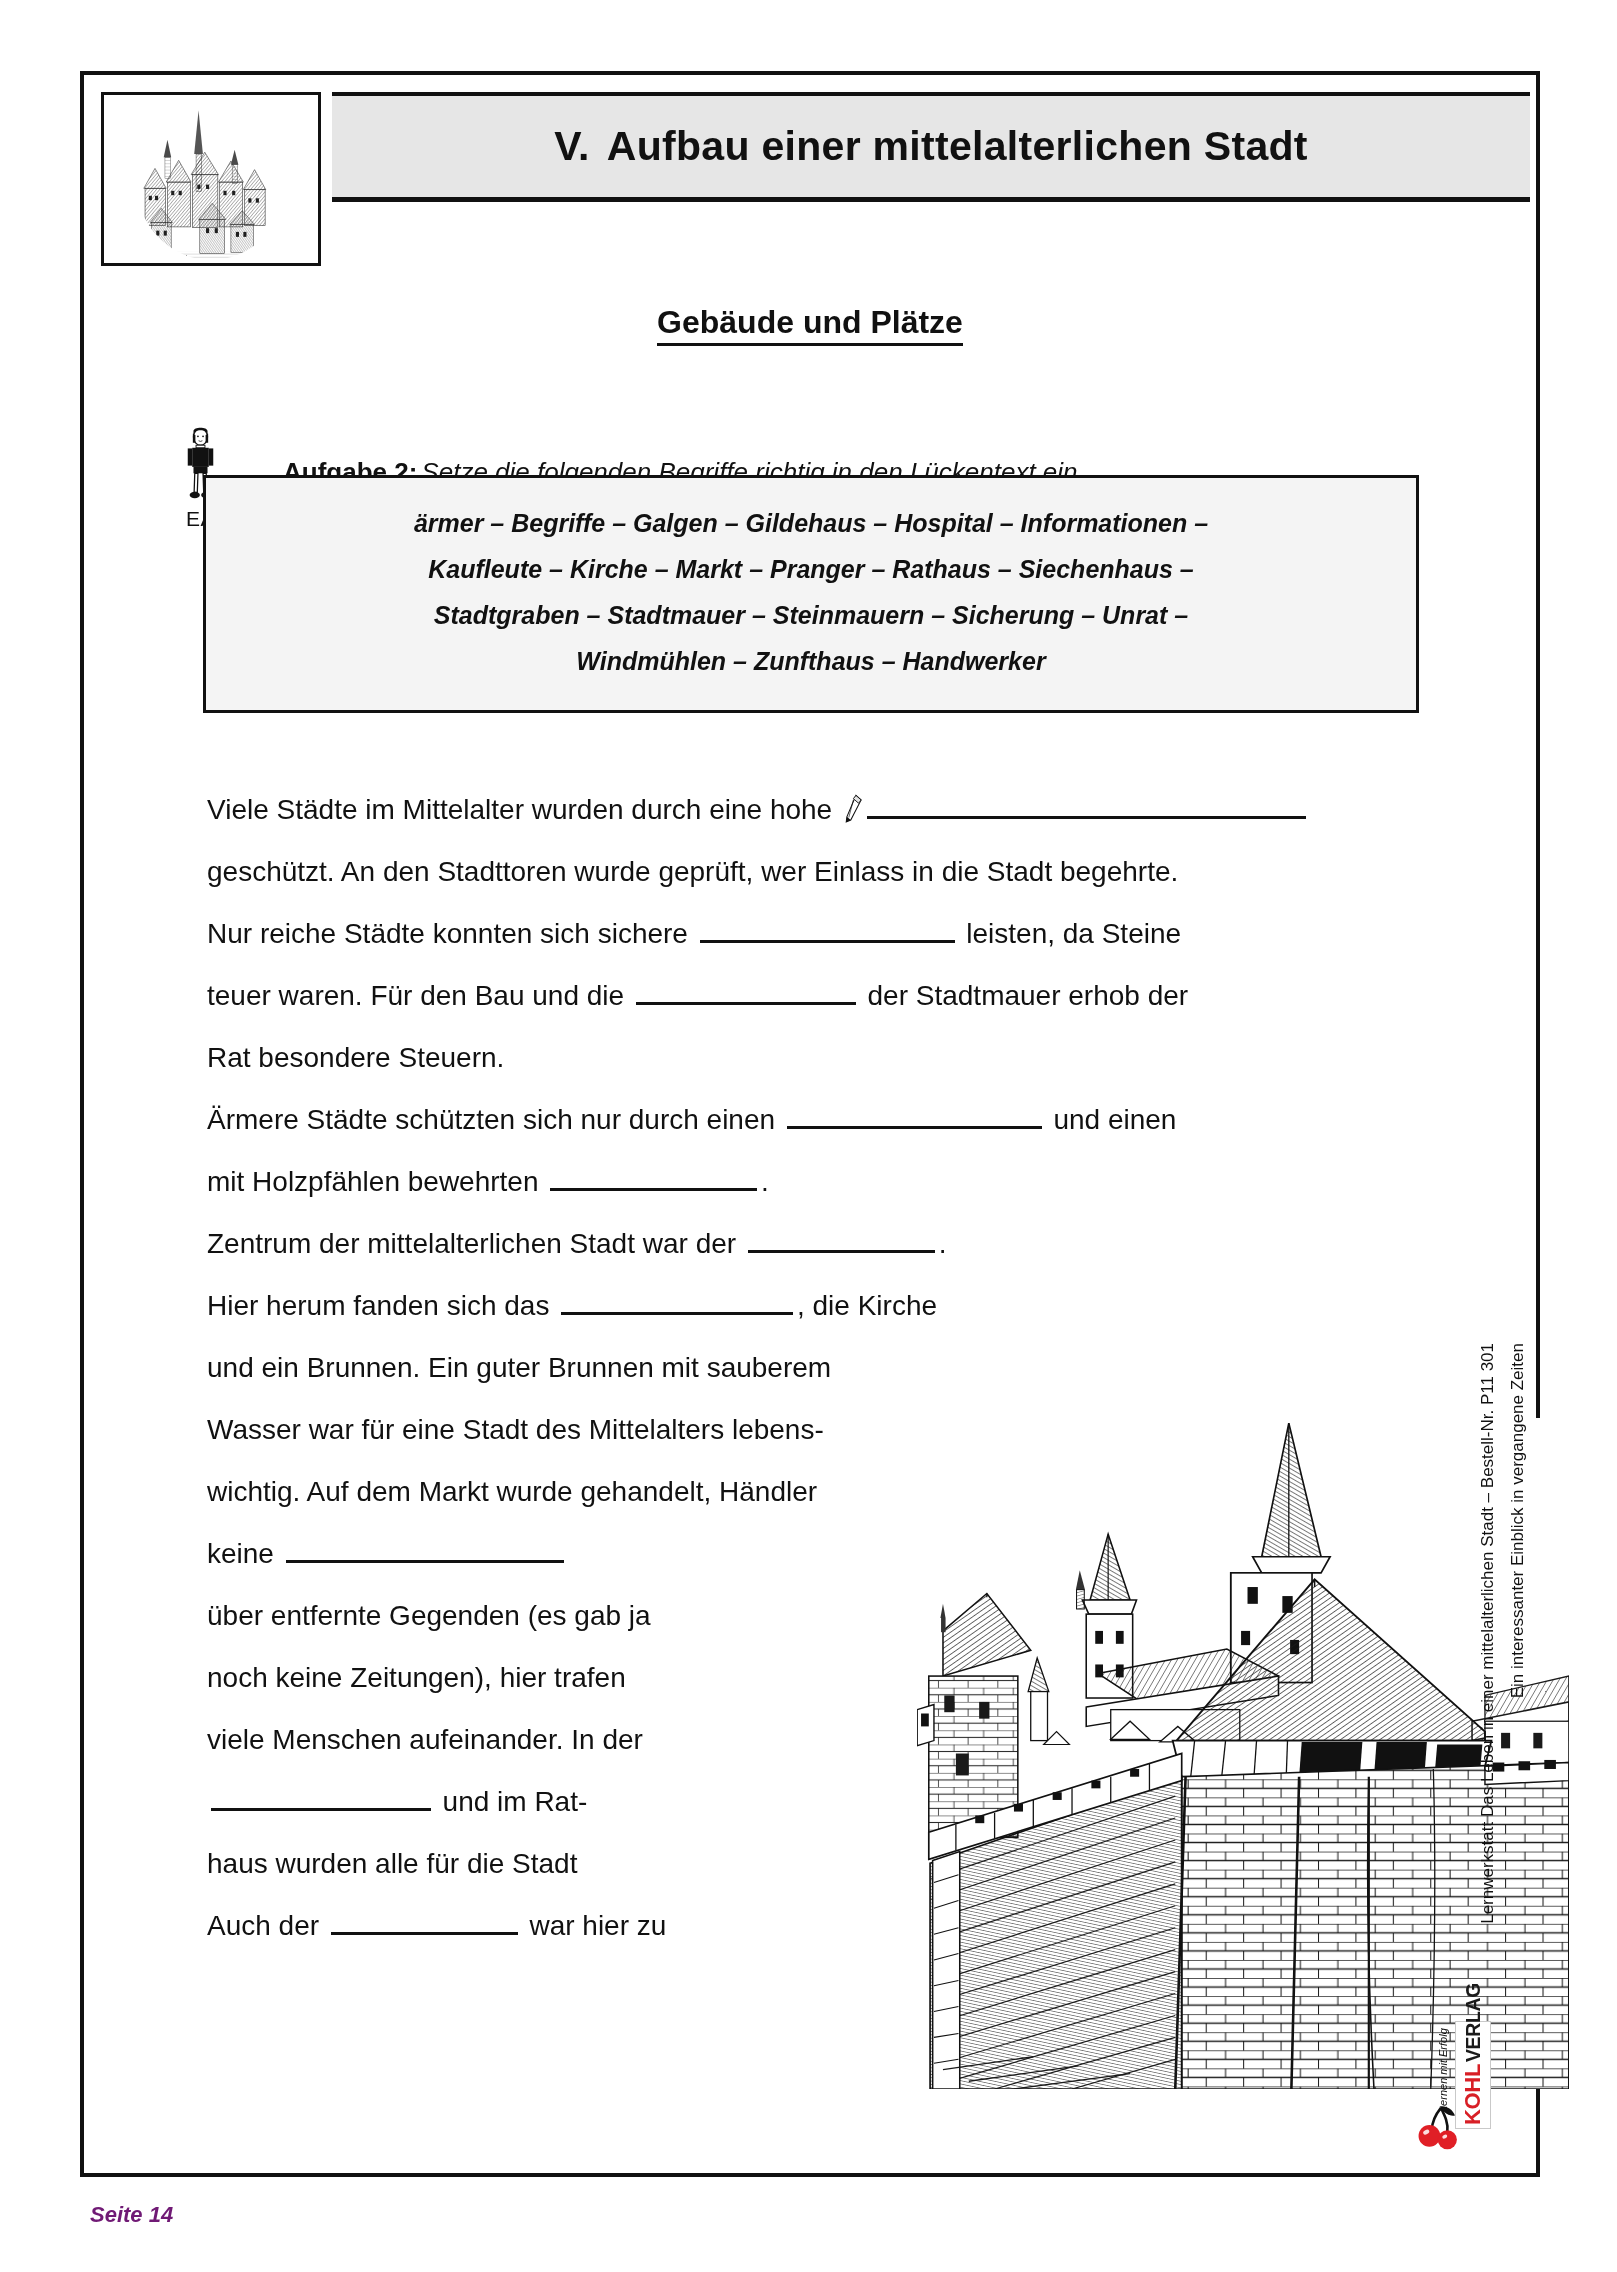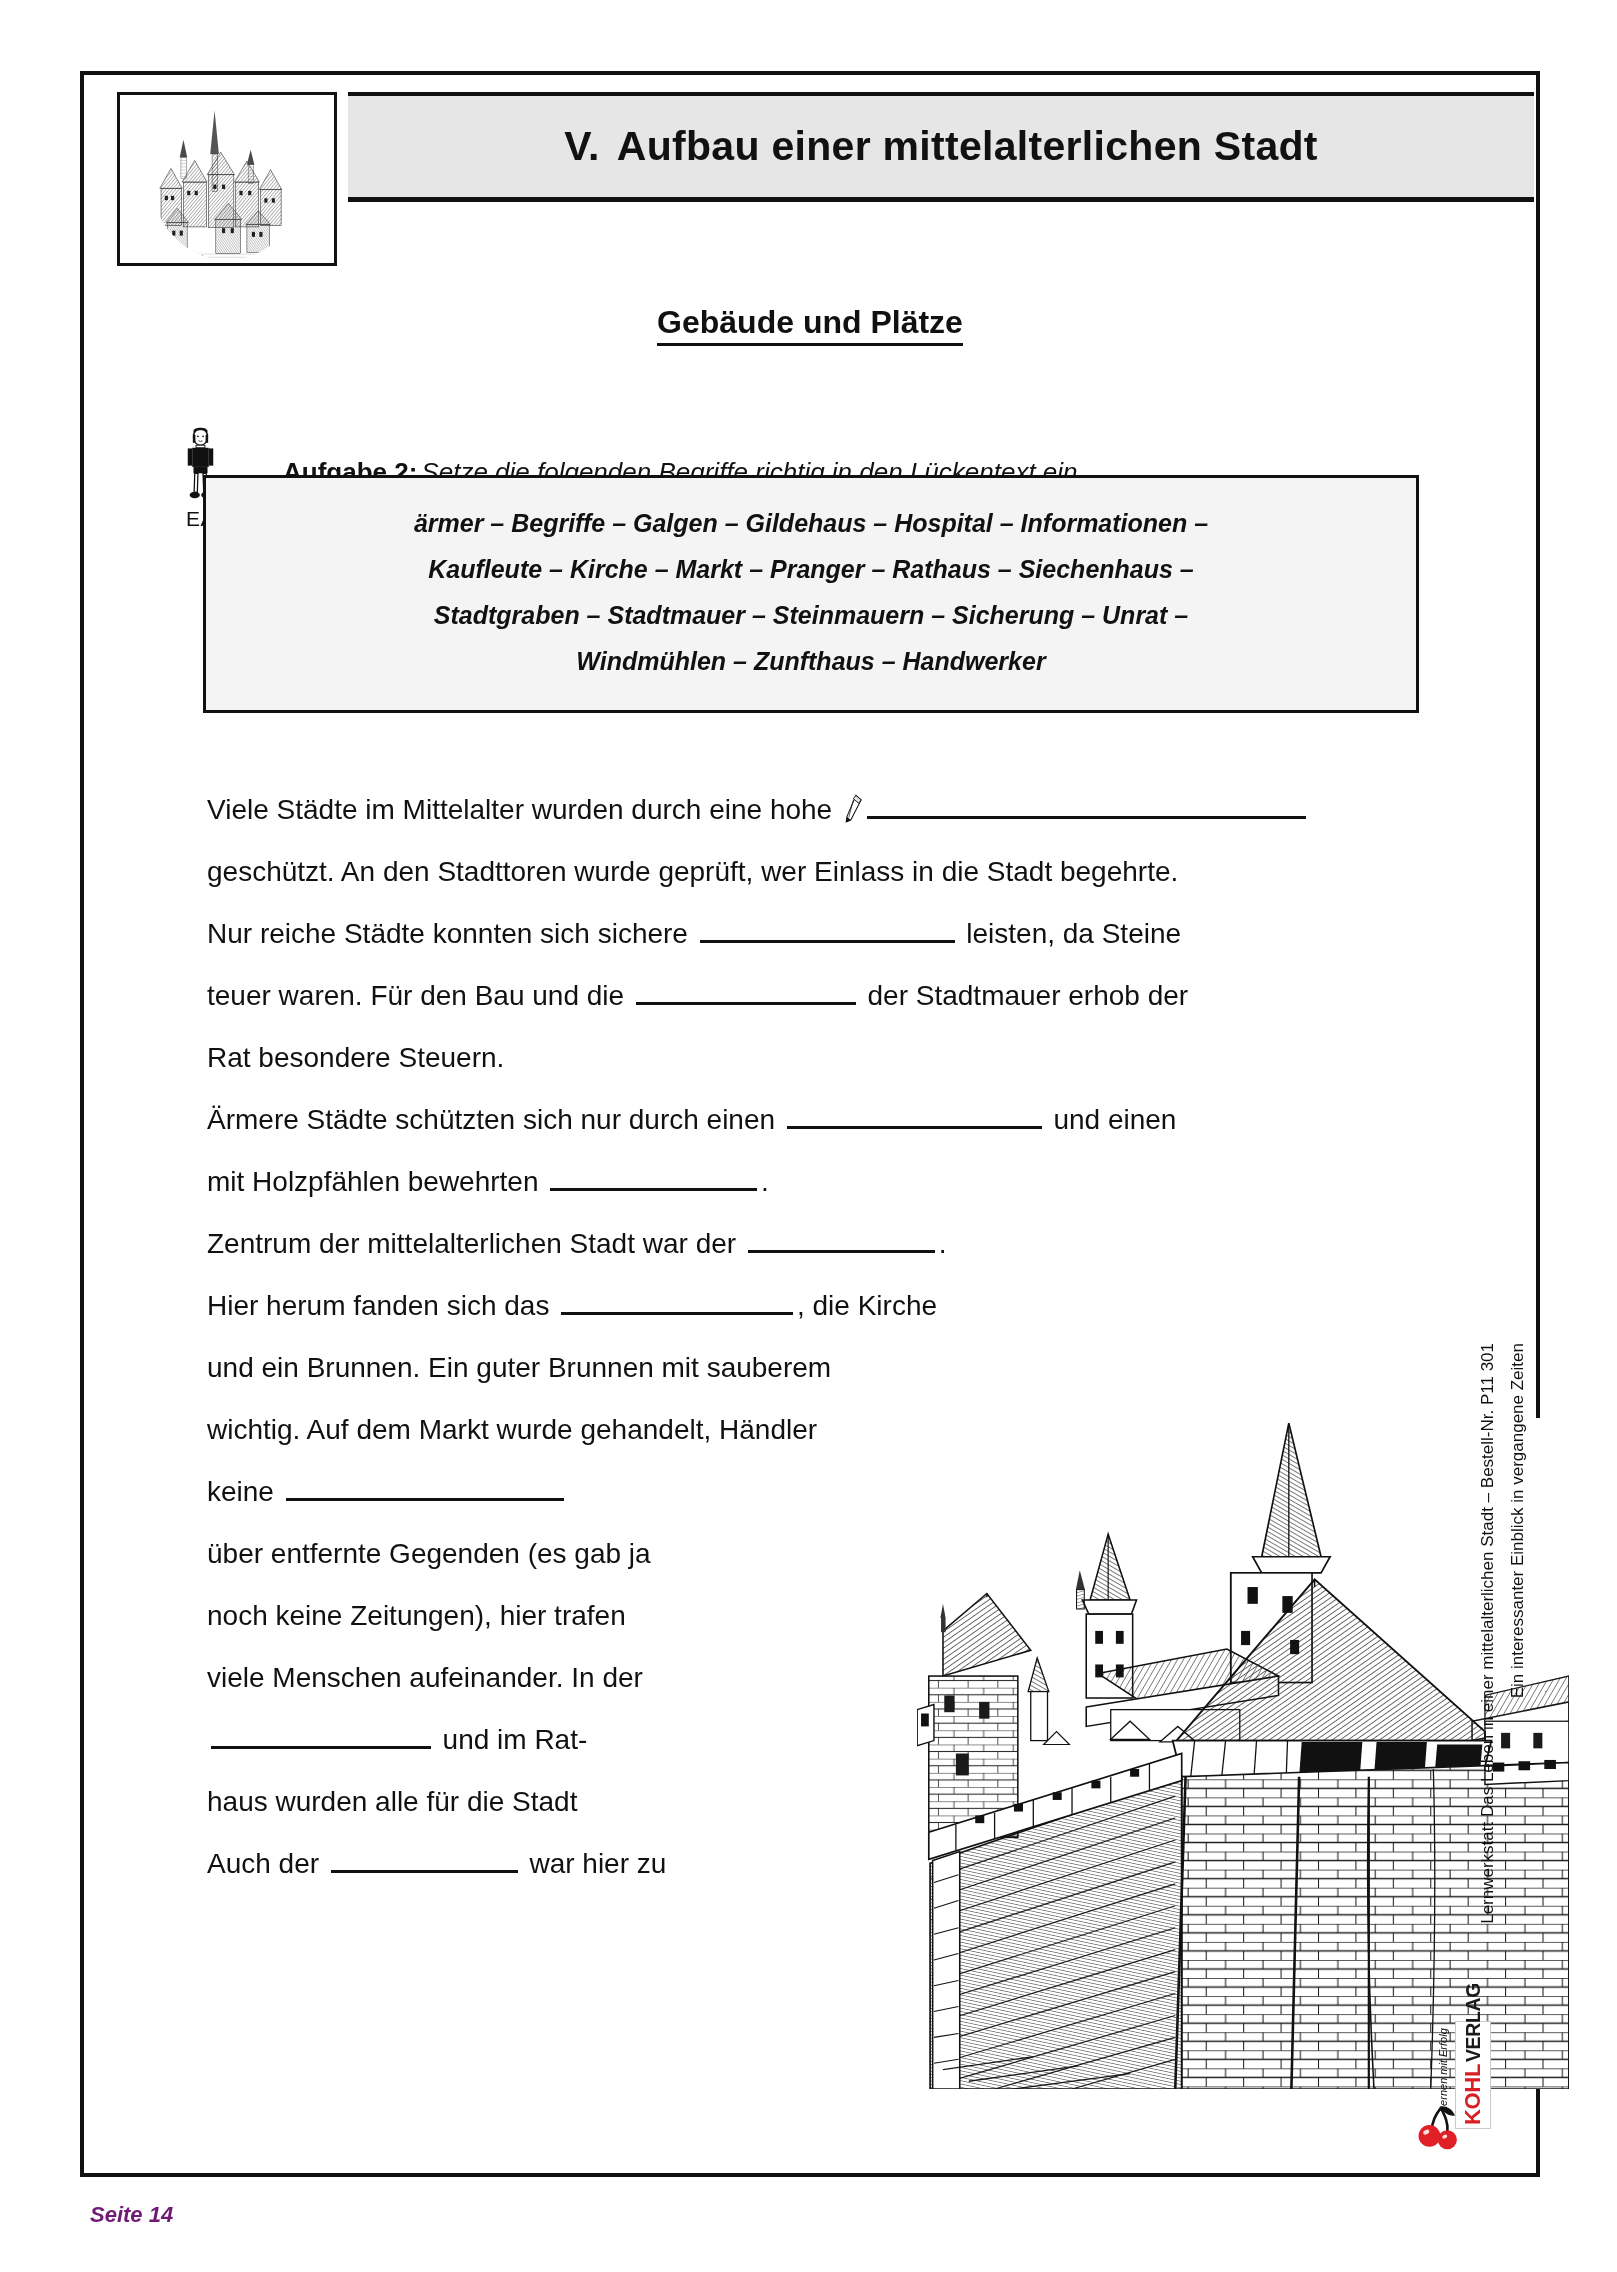--- a/index.html
+++ b/index.html
@@ -23,24 +23,25 @@
     width: 1460px;
     height: 2106px;
     border: 4.5px solid #111111;
     box-sizing: border-box;
     background: #ffffff;
   }
 
   
   .header-row {
     position: absolute;
-    left: 16px;
+    left: 0;
     top: 0;
     width: 100%;
     height: 200px;
+    padding-left: 12px;
   }
   .header-thumb {
     position: absolute;
     left: 17.4px;
     top: 17px;
     width: 220px;
     height: 174px;
     border: 3.9px solid #111111;
     box-sizing: border-box;
     background: #ffffff;
@@ -484,20 +485,23 @@
     </div>
 
     <div class="cloze-line">
       <span>Hier herum fanden sich das </span><span class="blank b-360"></span><span>, die Kirche</span>
     </div>
 
     <div class="cloze-line">
       <span>und ein Brunnen. Ein guter Brunnen mit sauberem</span>
     </div>
 
+    <div class="cloze-line narrow">
+      <span>Wasser war für eine Stadt des Mittelalters lebens-</span>
+    </div>
 
     <div class="cloze-line narrow">
       <span>wichtig. Auf dem Markt wurde gehandelt, Händler</span>
     </div>
 
     <div class="cloze-line narrow">
       <span>keine </span><span class="blank b-430"></span>
     </div>
 
     <div class="cloze-line narrow">

